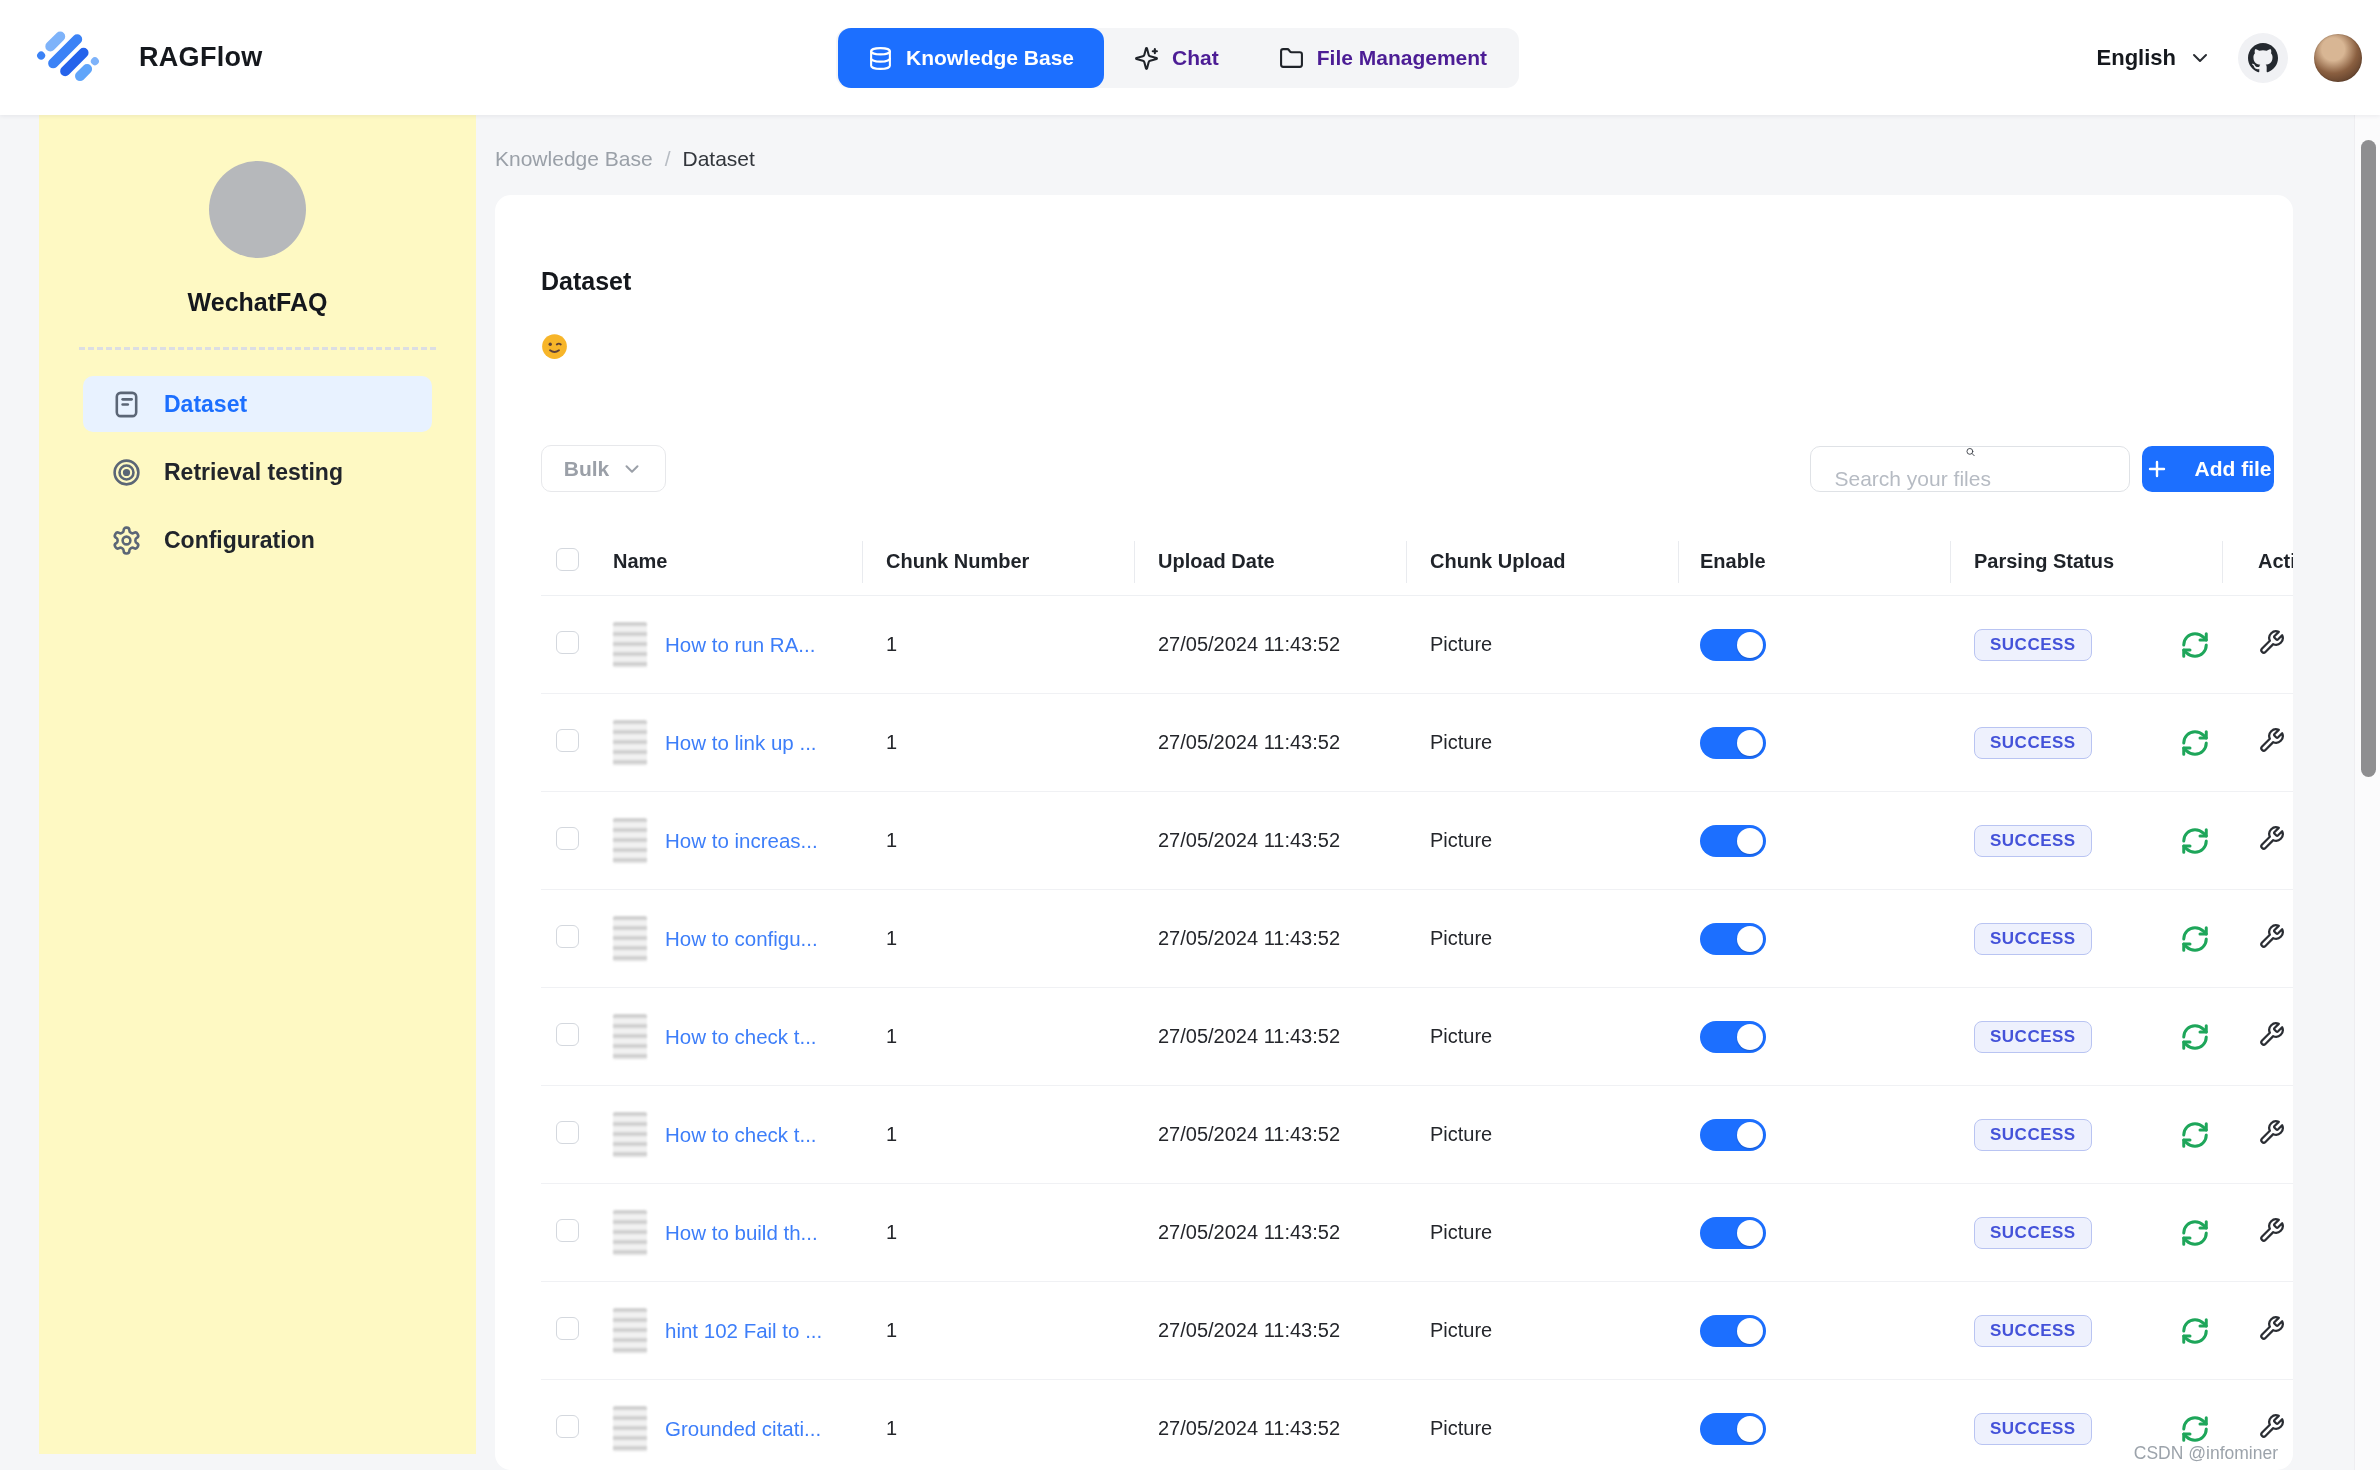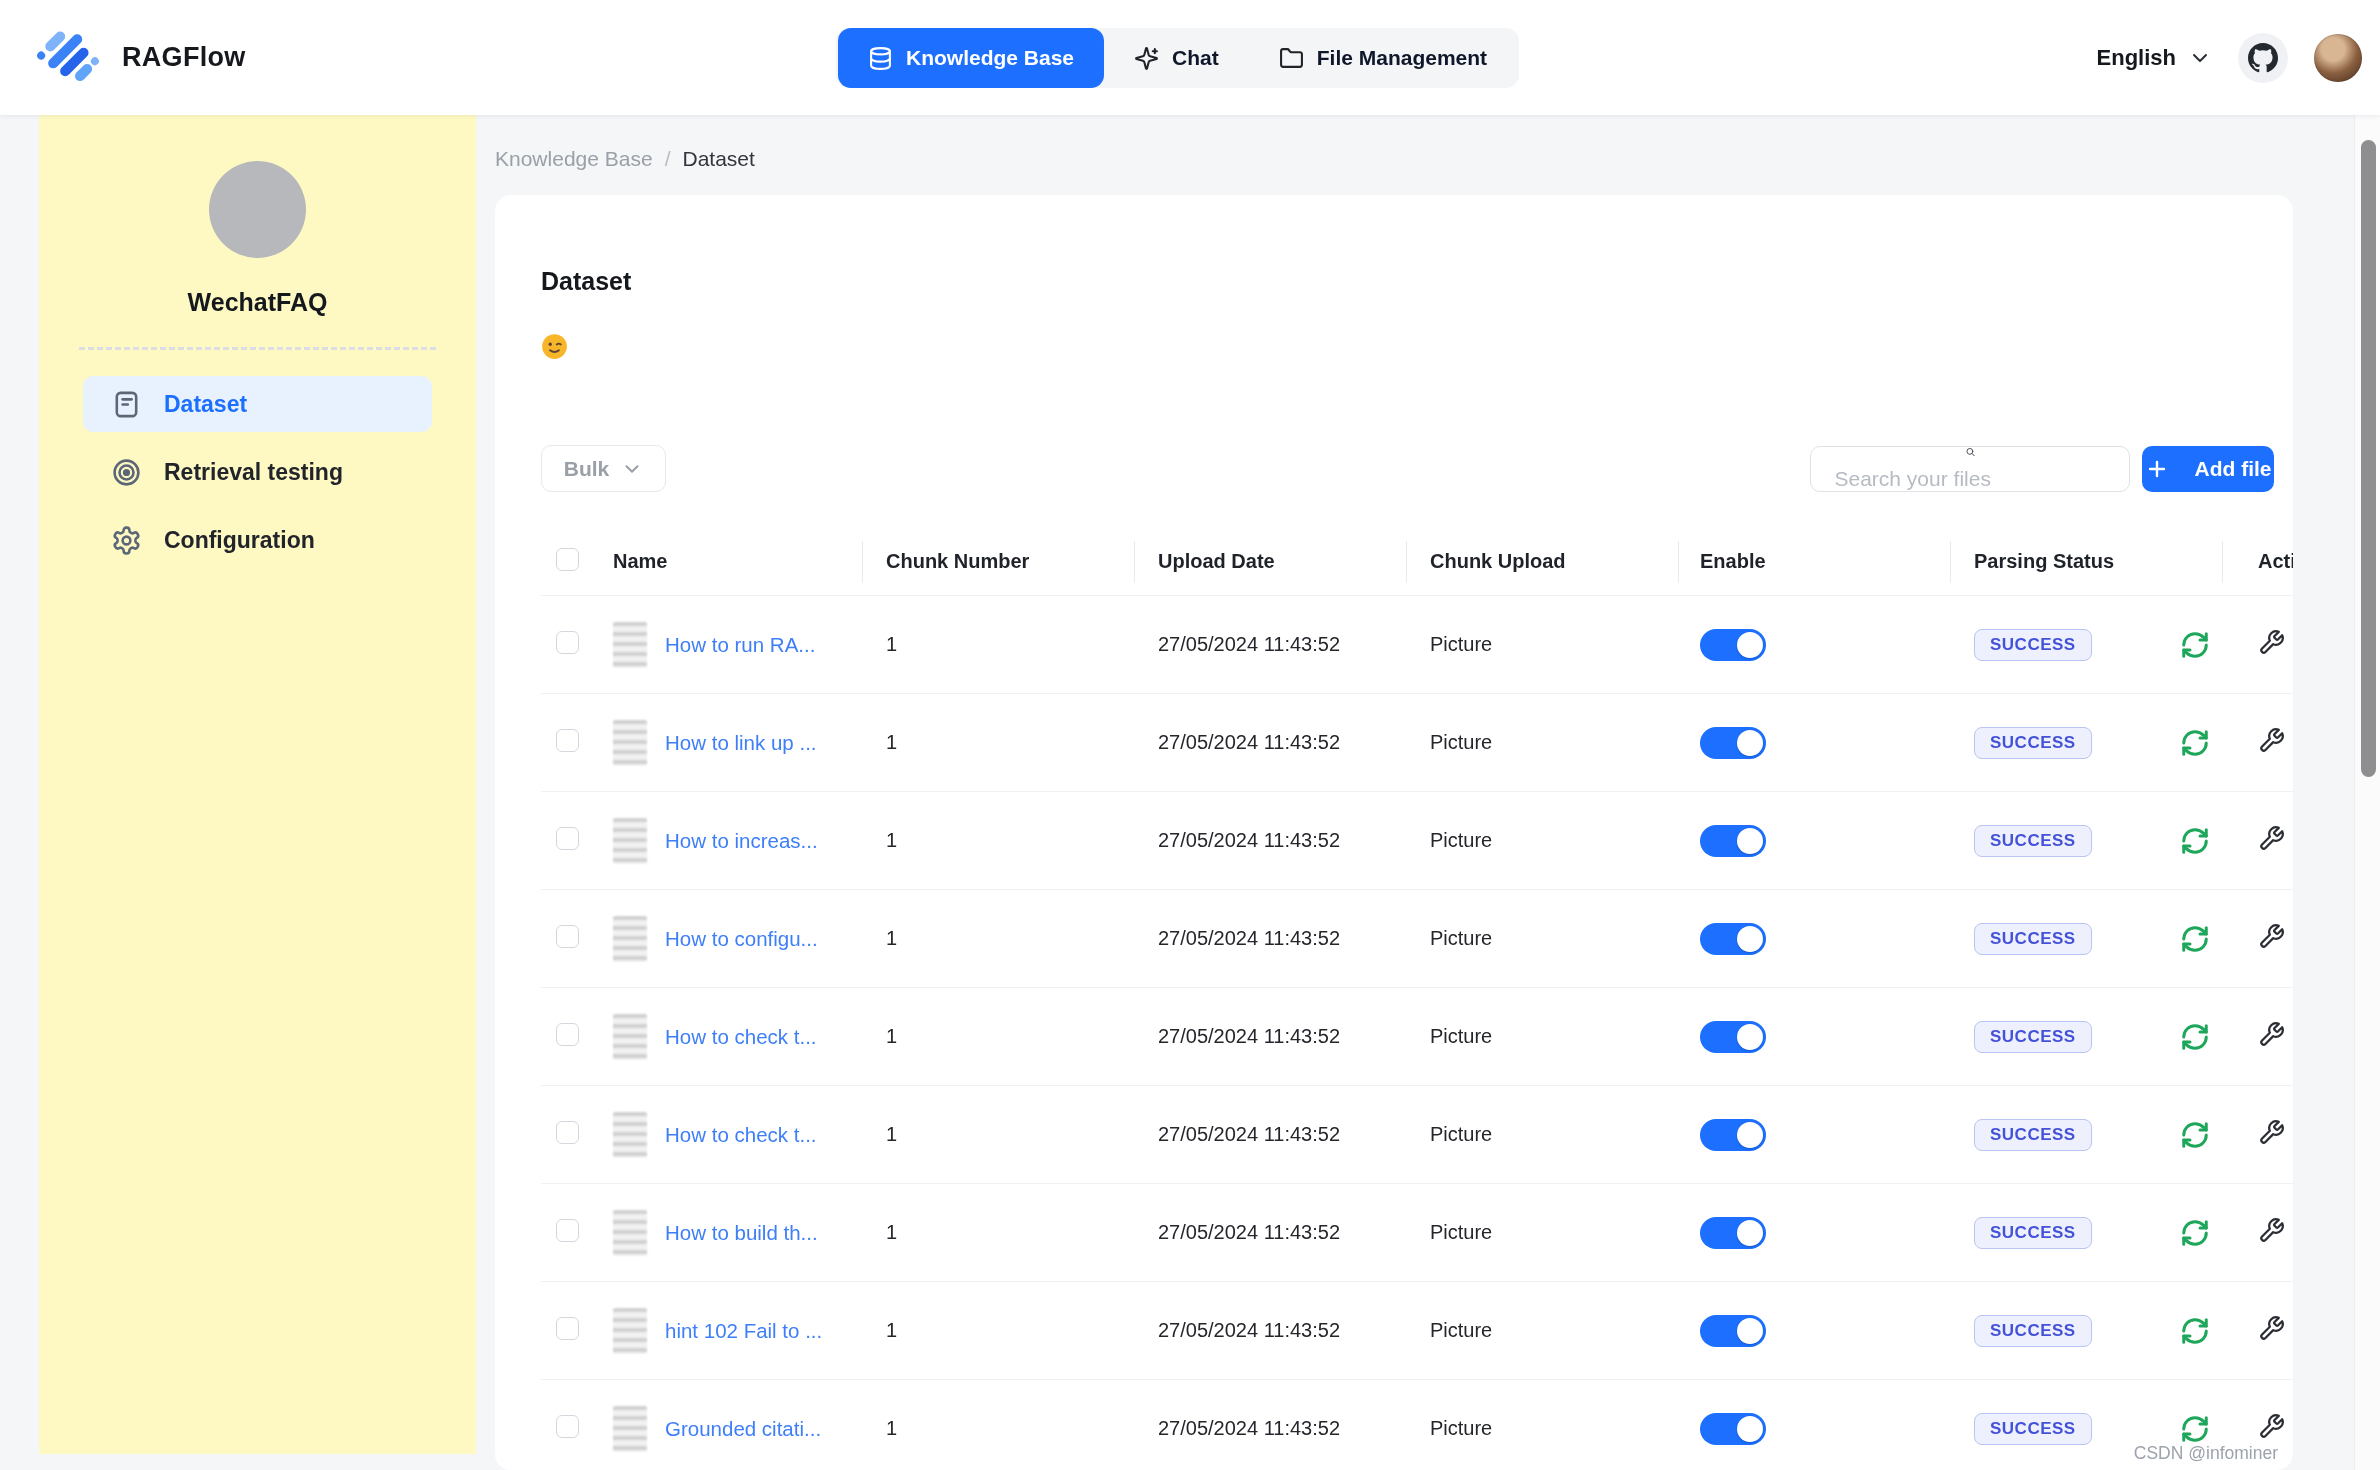--- a/index.html
+++ b/index.html
@@ -6,29 +6,29 @@
   html,body { width:2380px; height:1470px; overflow:hidden; }
   body {
     font-family:"Liberation Sans", sans-serif;
     background:#f5f6f8; color:#1f2329; position:relative;
   }
   
   .topbar {
     position:absolute; top:0; left:0; width:2380px; height:115px;
     background:#ffffff; box-shadow:0 1px 5px rgba(20,30,50,.08); z-index:20;
   }
-  .brand { position:absolute; left:30px; top:19px; display:flex; align-items:center; gap:16px; }
+  .brand { position:absolute; left:30px; top:19px; display:flex; align-items:center; gap:33px; }
   .brand-name { font-size:27px; font-weight:700; color:#15181d; letter-spacing:.3px; }
   .tab-group {
     position:absolute; left:836px; top:28px; height:60px;
     background:#f4f5f7; border-radius:13px; display:flex; align-items:center; padding:0 2px;
   }
   .tab {
     height:60px; display:flex; align-items:center; gap:13px; padding:0 30px;
-    border-radius:13px; font-size:21px; font-weight:600; color:#0f172a; cursor:pointer;
+    border-radius:13px; font-size:21px; font-weight:600; color:#4c1d95; cursor:pointer;
   }
   .tab.active { background:#1c6fff; color:#fff; }
   .top-right { position:absolute; right:18px; top:0; height:115px; display:flex; align-items:center; gap:26px; }
   .lang { display:flex; align-items:center; gap:12px; font-size:22px; font-weight:600; color:#15181d; cursor:pointer; }
   .gh-circle {
     width:50px; height:50px; border-radius:50%; background:#f0f1f4;
     display:flex; align-items:center; justify-content:center; cursor:pointer;
   }
   .user-avatar {
     width:48px; height:48px; border-radius:50%; cursor:pointer;

